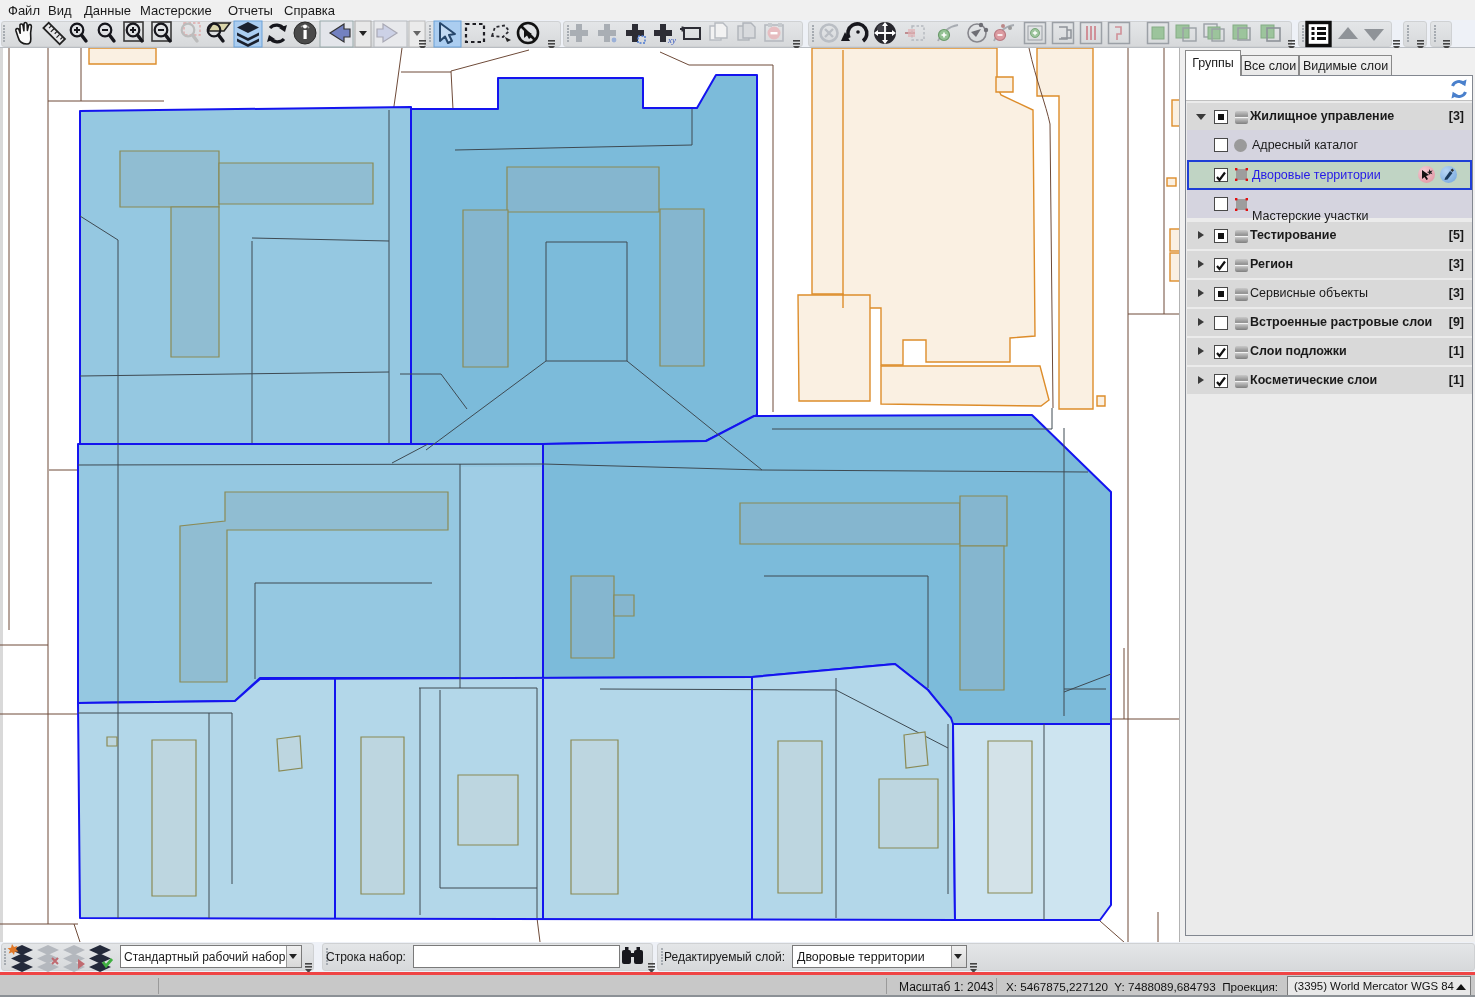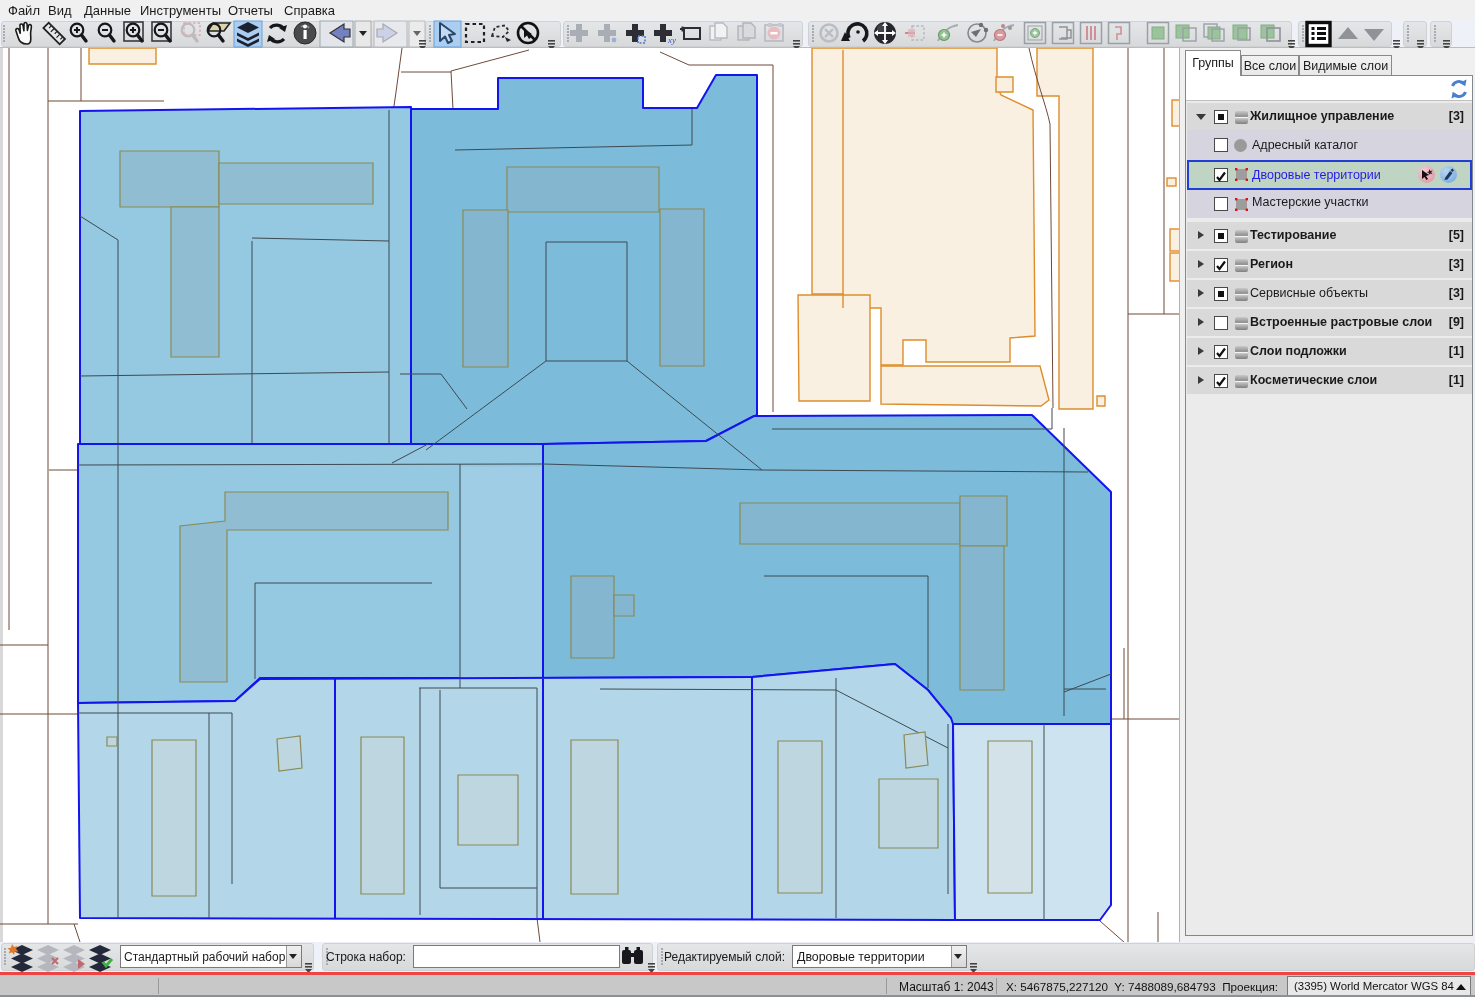--- a/index.html
+++ b/index.html
@@ -24,21 +24,21 @@
 .cnt{position:absolute;top:6px;right:8px;font-size:12.5px;font-weight:bold}
 .cyl{position:absolute;top:8px;width:13px;height:13px;border-radius:2px;background:linear-gradient(180deg,#c9c9c9 0,#8e8e8e 42%,#f2f2f2 46%,#f2f2f2 54%,#c2c2c2 58%,#7f7f7f 100%)}
 .circ{position:absolute;top:8px;width:13px;height:13px;border-radius:50%;background:#9a9a9a}
 </style></head>
 <body>
 <div id="app">
 <div id="menubar">
 <span style="left:8px">Файл</span>
       <span style="left:48px">Вид</span>
       <span style="left:84px">Данные</span>
-      <span style="left:140px">Инструменты</span>
+      <span style="left:140px">Мастерские</span>
       <span style="left:228px">Отчеты</span>
       <span style="left:284px">Справка</span>
 </div>
 <div id="toolbar">
 <div class="tbg" style="left:1px;width:417px"></div>
 <div class="tbg" style="left:425px;width:136px"></div>
 <div class="tbg" style="left:563px;width:240px"></div>
 <div class="tbg" style="left:808px;width:484px"></div>
 <div class="tbg" style="left:1298px;width:94px"></div>
 <div class="tbg" style="left:1403px;width:24px"></div>
@@ -480,21 +480,21 @@
       </div>
 <div class="trow" style="left:7px;top:142px;height:28px;background:#d5d4df">
         <div class="cb" style="left:27px;top:7px"></div>
         <svg width="15" height="15" style="position:absolute;top:7px;left:47px">
           <rect x="2" y="2" width="11" height="11" fill="#9d9d9d"></rect>
           <rect x="1" y="1" width="2.4" height="2.4" fill="#e01010"></rect>
           <rect x="11.6" y="1" width="2.4" height="2.4" fill="#e01010"></rect>
           <rect x="1" y="11.6" width="2.4" height="2.4" fill="#e01010"></rect>
           <rect x="11.6" y="11.6" width="2.4" height="2.4" fill="#e01010"></rect>
         </svg>
-        <div class="lbl" style="left:65px;top:5px">Мастерские участки</div>
+        <div class="lbl" style="left:65px;top:19px">Мастерские участки</div>
       </div>
 </div>
 <div id="btoolbar">
 <div class="bbg" style="left:1px;width:313px"></div>
 <div class="bbg" style="left:322px;width:331px"></div>
 <div class="bbg" style="left:657px;width:818px"></div>
 <svg id="bicons" width="1475" height="30" style="position:absolute;left:0;top:0">
         <rect x="4" y="6" width="2" height="2" fill="#a6abb1"></rect>
         <rect x="4" y="9" width="2" height="2" fill="#a6abb1"></rect>
         <rect x="4" y="12" width="2" height="2" fill="#a6abb1"></rect>

